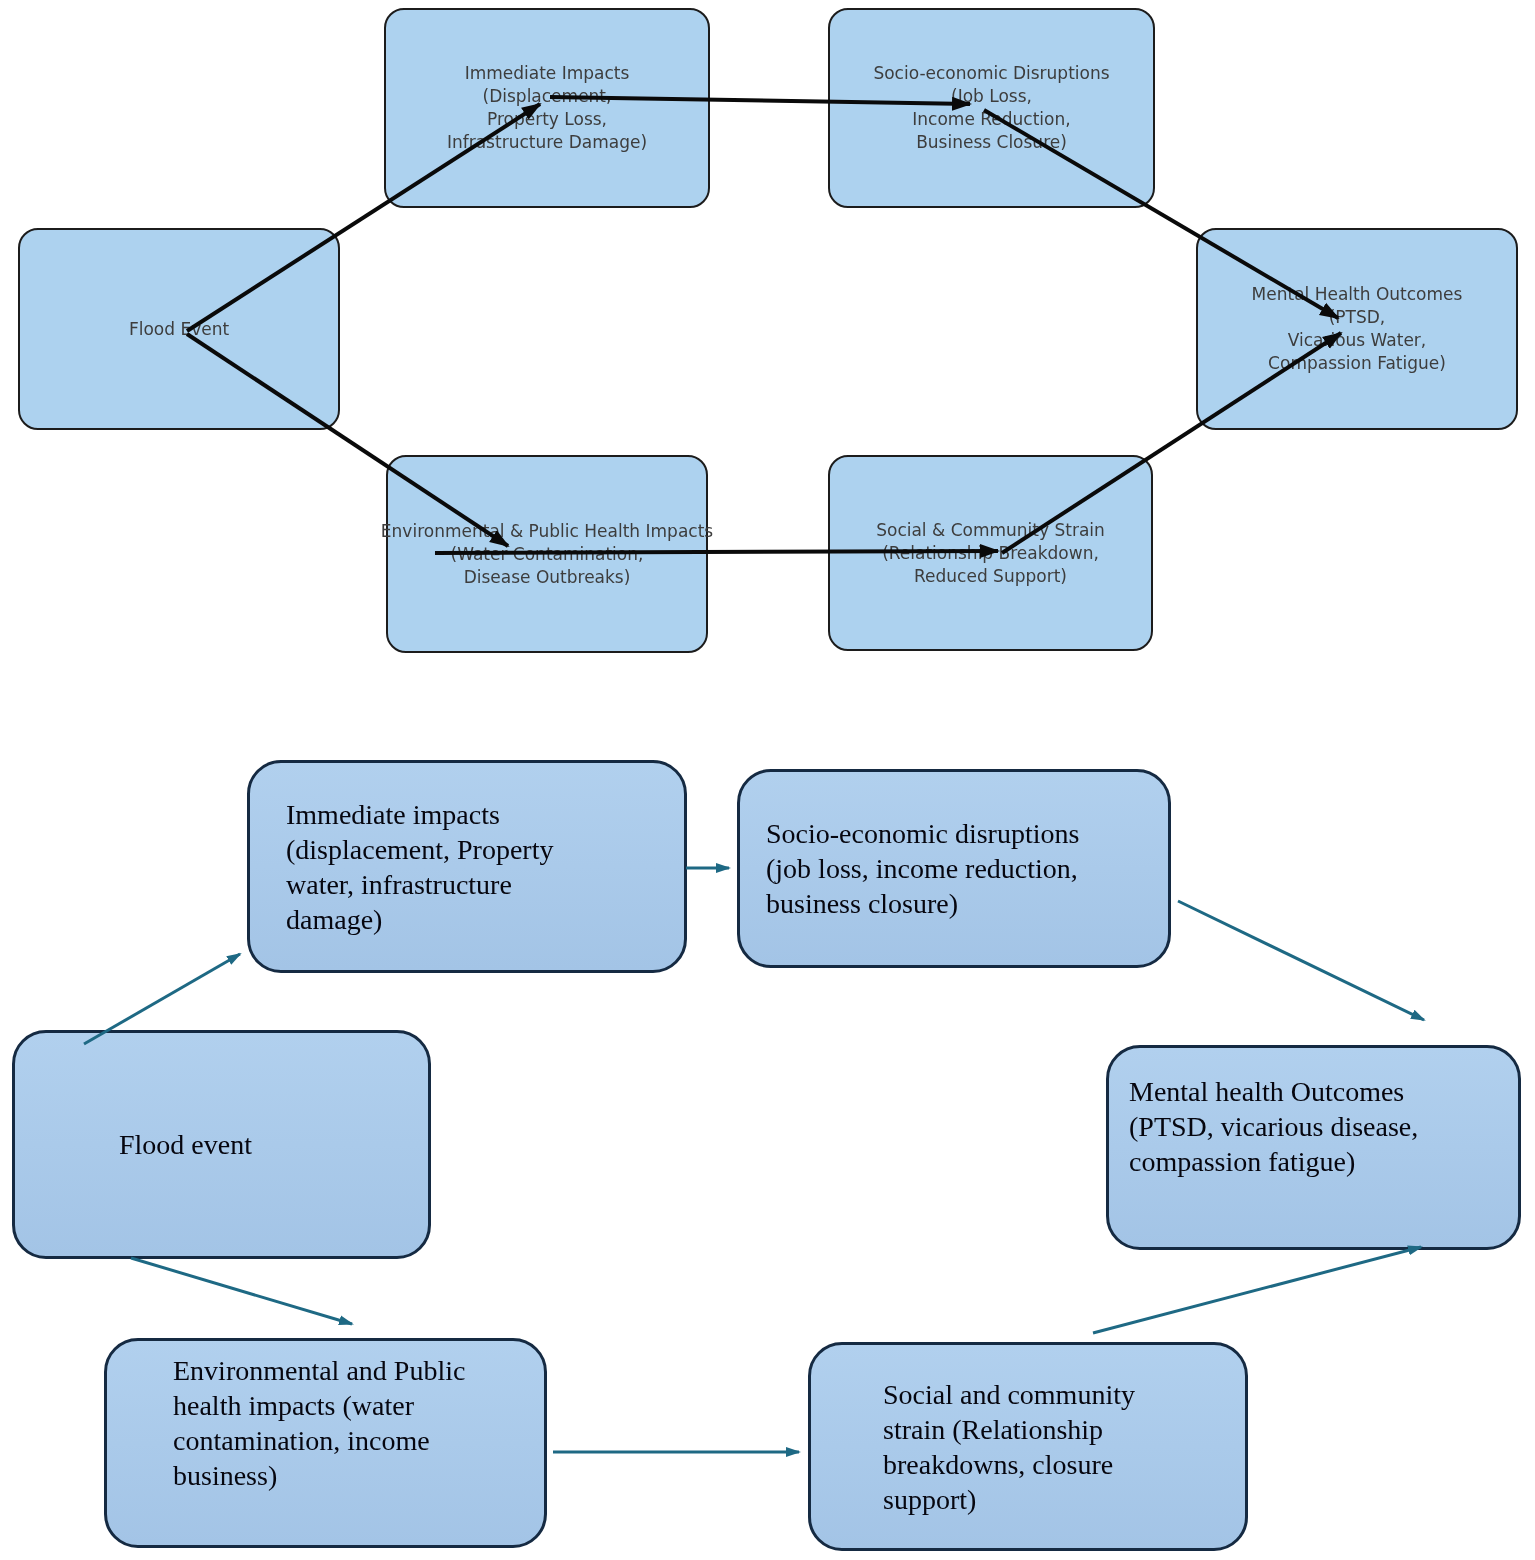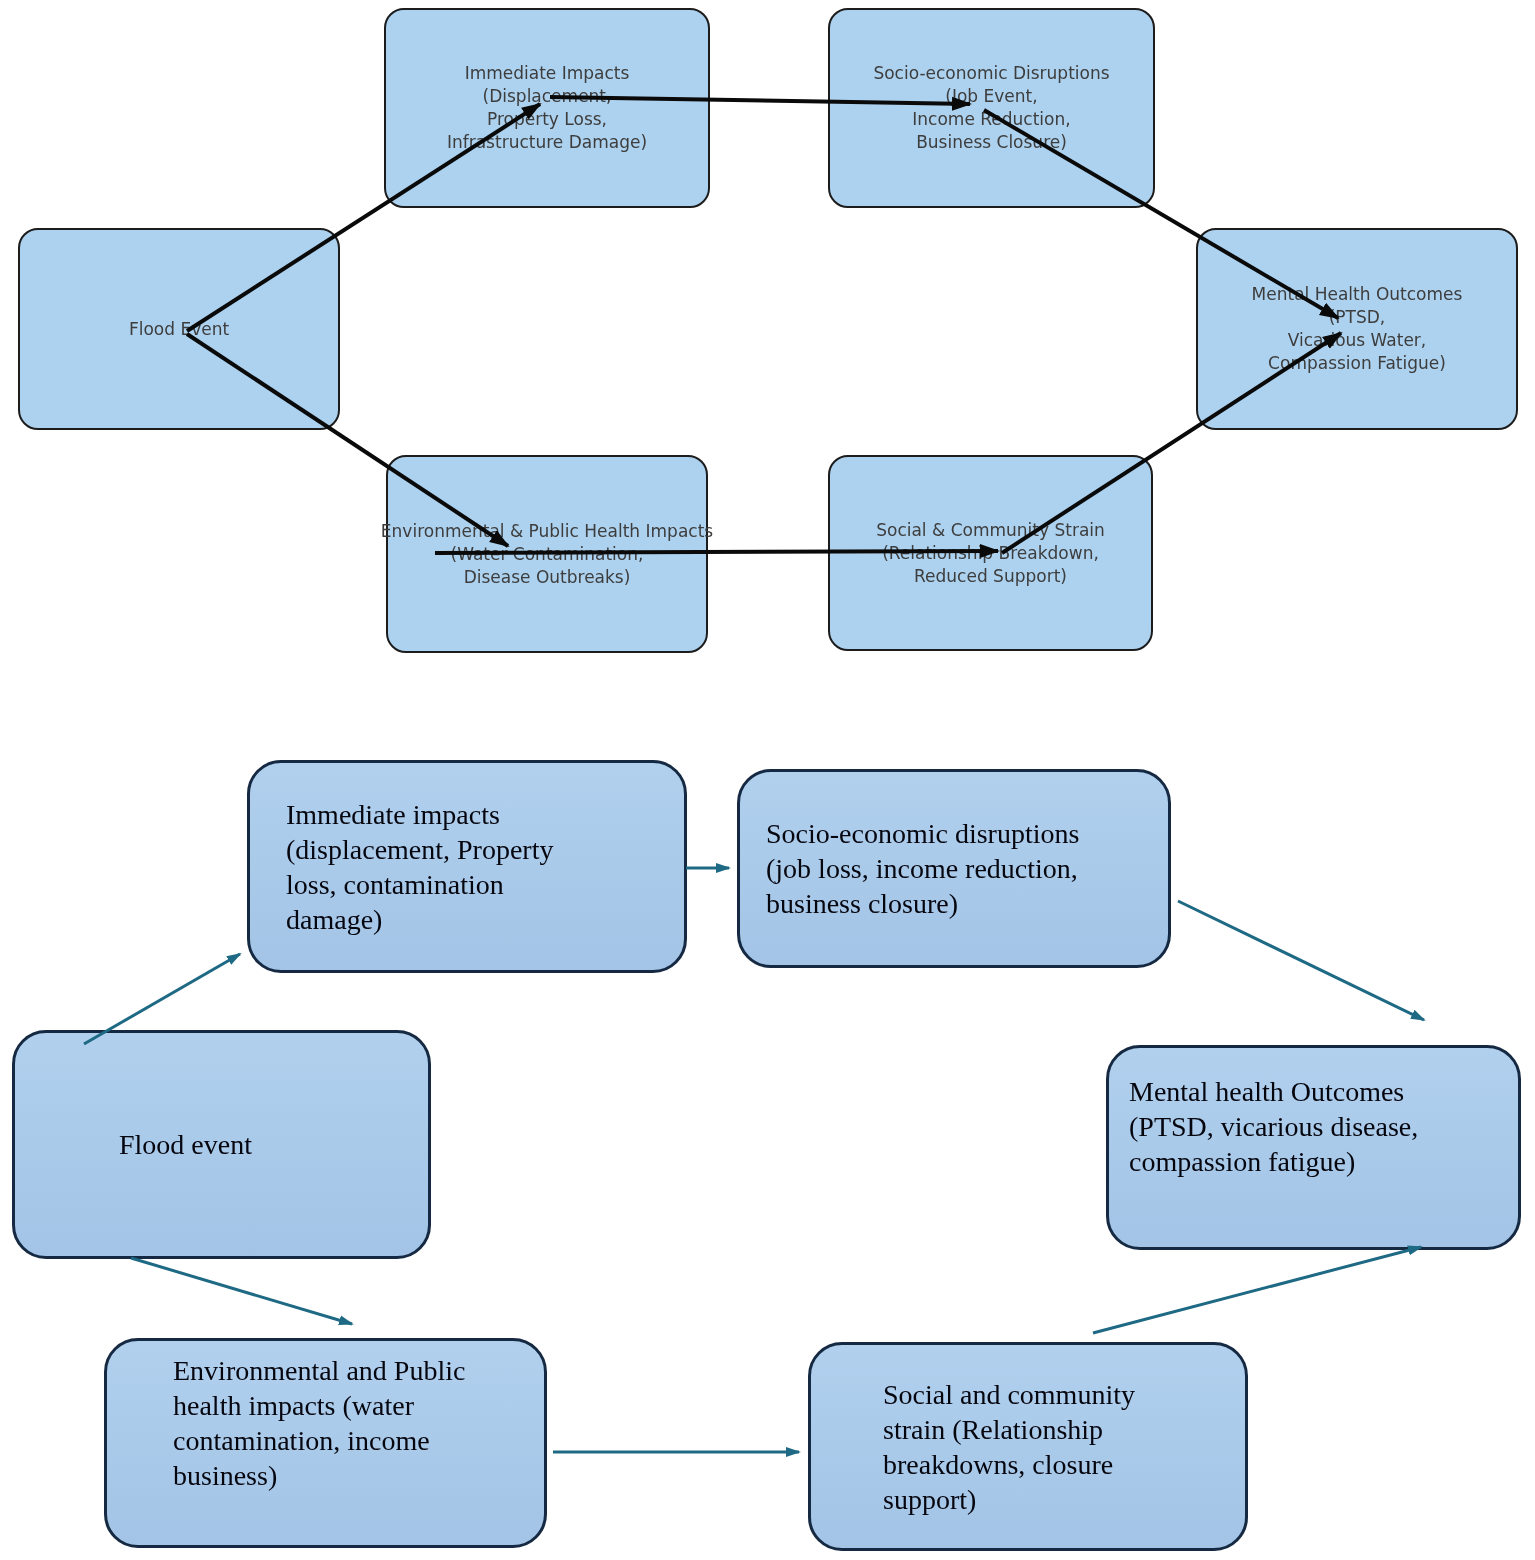--- a/index.html
+++ b/index.html
@@ -72,21 +72,21 @@
         <div class="line">Immediate Impacts</div>
         <div class="line">(Displacement,</div>
         <div class="line">Property Loss,</div>
         <div class="line">Infrastructure Damage)</div>
       </div>
   </div>
 
   <div class="tnode" style="left:828px; top:8px; width:327px; height:200px;">
     <div>
         <div class="line">Socio-economic Disruptions</div>
-        <div class="line">(Job Event,</div>
+        <div class="line">(Job Loss,</div>
         <div class="line">Income Reduction,</div>
         <div class="line">Business Closure)</div>
       </div>
   </div>
 
   <div class="tnode" style="left:1196px; top:228px; width:322px; height:202px;">
     <div>
         <div class="line">Mental Health Outcomes</div>
         <div class="line">(PTSD,</div>
         <div class="line">Vicarious Water,</div>
@@ -113,21 +113,21 @@
   <div class="bnode" style="left:12px; top:1030px; width:419px; height:229px; padding-left:104px;">
     <div>
         <div class="line">Flood event</div>
       </div>
   </div>
 
   <div class="bnode" style="left:247px; top:760px; width:440px; height:213px; padding-left:36px;">
     <div>
         <div class="line">Immediate impacts</div>
         <div class="line">(displacement, Property</div>
-        <div class="line">loss, contamination</div>
+        <div class="line">water, infrastructure</div>
         <div class="line">damage)</div>
       </div>
   </div>
 
   <div class="bnode" style="left:737px; top:769px; width:434px; height:199px; padding-left:26px;">
     <div>
         <div class="line">Socio-economic disruptions</div>
         <div class="line">(job loss, income reduction,</div>
         <div class="line">business closure)</div>
       </div>

